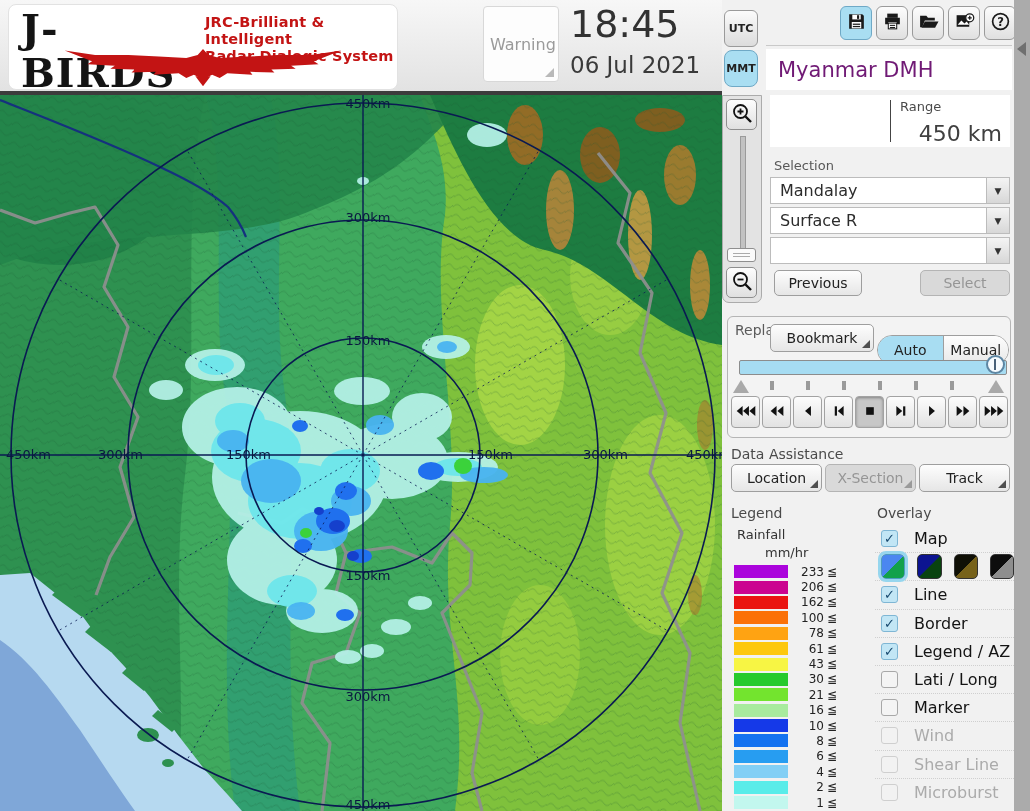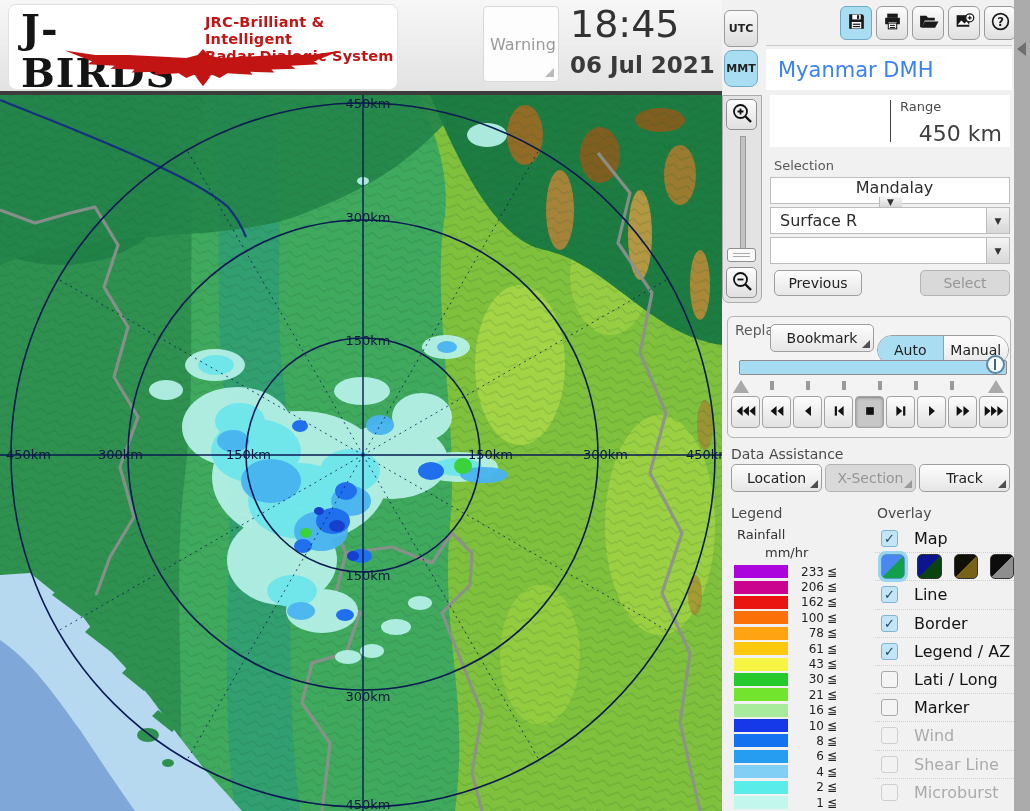--- a/index.html
+++ b/index.html
@@ -14,38 +14,38 @@
   .logo-row{display:flex;align-items:flex-start;padding:2px 0 0 12px;}
   .logo-title{font-family:"DejaVu Serif","Liberation Serif",serif;font-weight:bold;
               font-size:40px;line-height:44px;color:#141414;letter-spacing:1px;}
   .logo-sub{display:flex;flex-direction:column;margin:7px 0 0 10px;color:#c31414;
             font-weight:bold;font-size:14.5px;line-height:17px;letter-spacing:.2px;}
   .eagle{position:absolute;left:10px;top:44px;width:368px;height:38px;}
   .warning-btn{position:absolute;left:483px;top:6px;width:76px;height:76px;background:#fdfdfd;
                border:1px solid #d8d8d8;border-radius:4px;color:#9a9a9a;font-size:16px;
                font-family:inherit;cursor:pointer;}
   .clock-time{position:absolute;left:570px;top:2px;width:160px;font-size:38px;color:#323232;}
-  .clock-date{position:absolute;left:570px;top:52px;width:170px;font-size:23px;color:#3a3a3a;font-weight:bold;}
+  .clock-date{position:absolute;left:570px;top:52px;width:170px;font-size:23px;color:#3a3a3a;}
   .tz-col{position:absolute;left:724px;top:10px;width:34px;display:flex;flex-direction:column;gap:3px;}
   .tz-btn{width:34px;height:37px;border:1px solid #9a9a9a;border-radius:6px;font-size:11px;
           font-weight:bold;color:#222;background:linear-gradient(#fbfbfb,#dcdcdc);
           font-family:inherit;padding:0;cursor:pointer;}
   .tz-btn.sel{background:#a9def2;border-color:#6fa9c6;border-radius:8px;}
   .toolbar{position:absolute;left:840px;top:6px;display:flex;gap:4px;}
   .tool-btn{width:30px;height:32px;border:1px solid #9a9a9a;border-radius:6px;
             background:linear-gradient(#fcfcfc,#e0e0e0);display:flex;align-items:center;
             justify-content:center;cursor:pointer;}
   .tool-btn.active{background:#a9def2;border-color:#6fa9c6;}
   .tool-btn svg{width:21px;height:21px;}
   
   .panel-bg{position:absolute;left:722px;top:0;width:292px;height:811px;background:#f1f1f1;}
   .panel-hr{position:absolute;left:766px;top:45px;width:246px;height:0;border-top:1px solid #c9c9c9;}
   .station-box{position:absolute;left:766px;top:49px;width:246px;height:41px;background:#fff;
                display:flex;align-items:center;}
-  .station-box span{font-size:21px;color:#3b82f6;padding-left:12px;}
+  .station-box span{font-size:21px;color:#701a75;padding-left:12px;}
   .range-box{position:absolute;left:770px;top:95px;width:240px;height:52px;background:#fff;}
   .range-div{position:absolute;left:120px;top:5px;width:1px;height:42px;background:#444;}
   .range-label{position:absolute;left:130px;top:4px;font-size:13px;color:#4a4a4a;}
   .range-value{position:absolute;right:8px;top:26px;font-size:22px;color:#404040;}
   .sec-label{position:absolute;font-size:13px;color:#585858;}
   .dd{position:absolute;left:770px;width:240px;height:27px;background:#fff;border:1px solid #bcbcbc;
       box-sizing:border-box;display:flex;align-items:center;cursor:pointer;}
   .dd-text{flex:1;font-size:16px;color:#2c2c2c;padding-left:9px;}
   .dd-btn{width:22px;height:100%;border-left:1px solid #bcbcbc;background:linear-gradient(#f4f4f4,#d7d7d7);
           display:flex;align-items:center;justify-content:center;font-size:9px;color:#333;}
@@ -356,21 +356,21 @@
   </div>
 
   <div class="range-box">
     <div class="range-div"></div>
     <div class="range-label">Range</div>
     <div class="range-value">450 km</div>
   </div>
 
   <div class="sec-label" style="left:774px;top:158px;">Selection</div>
 
-  <div class="dd" style="top:177px;flex-direction:column;">
+  <div class="dd" style="top:177px;">
     <span class="dd-text">Mandalay</span>
     <span class="dd-btn">▼</span>
   </div>
   <div class="dd" style="top:207px;">
     <span class="dd-text">Surface R</span>
     <span class="dd-btn">▼</span>
   </div>
   <div class="dd" style="top:237px;">
     <span class="dd-text"></span>
     <span class="dd-btn">▼</span>

